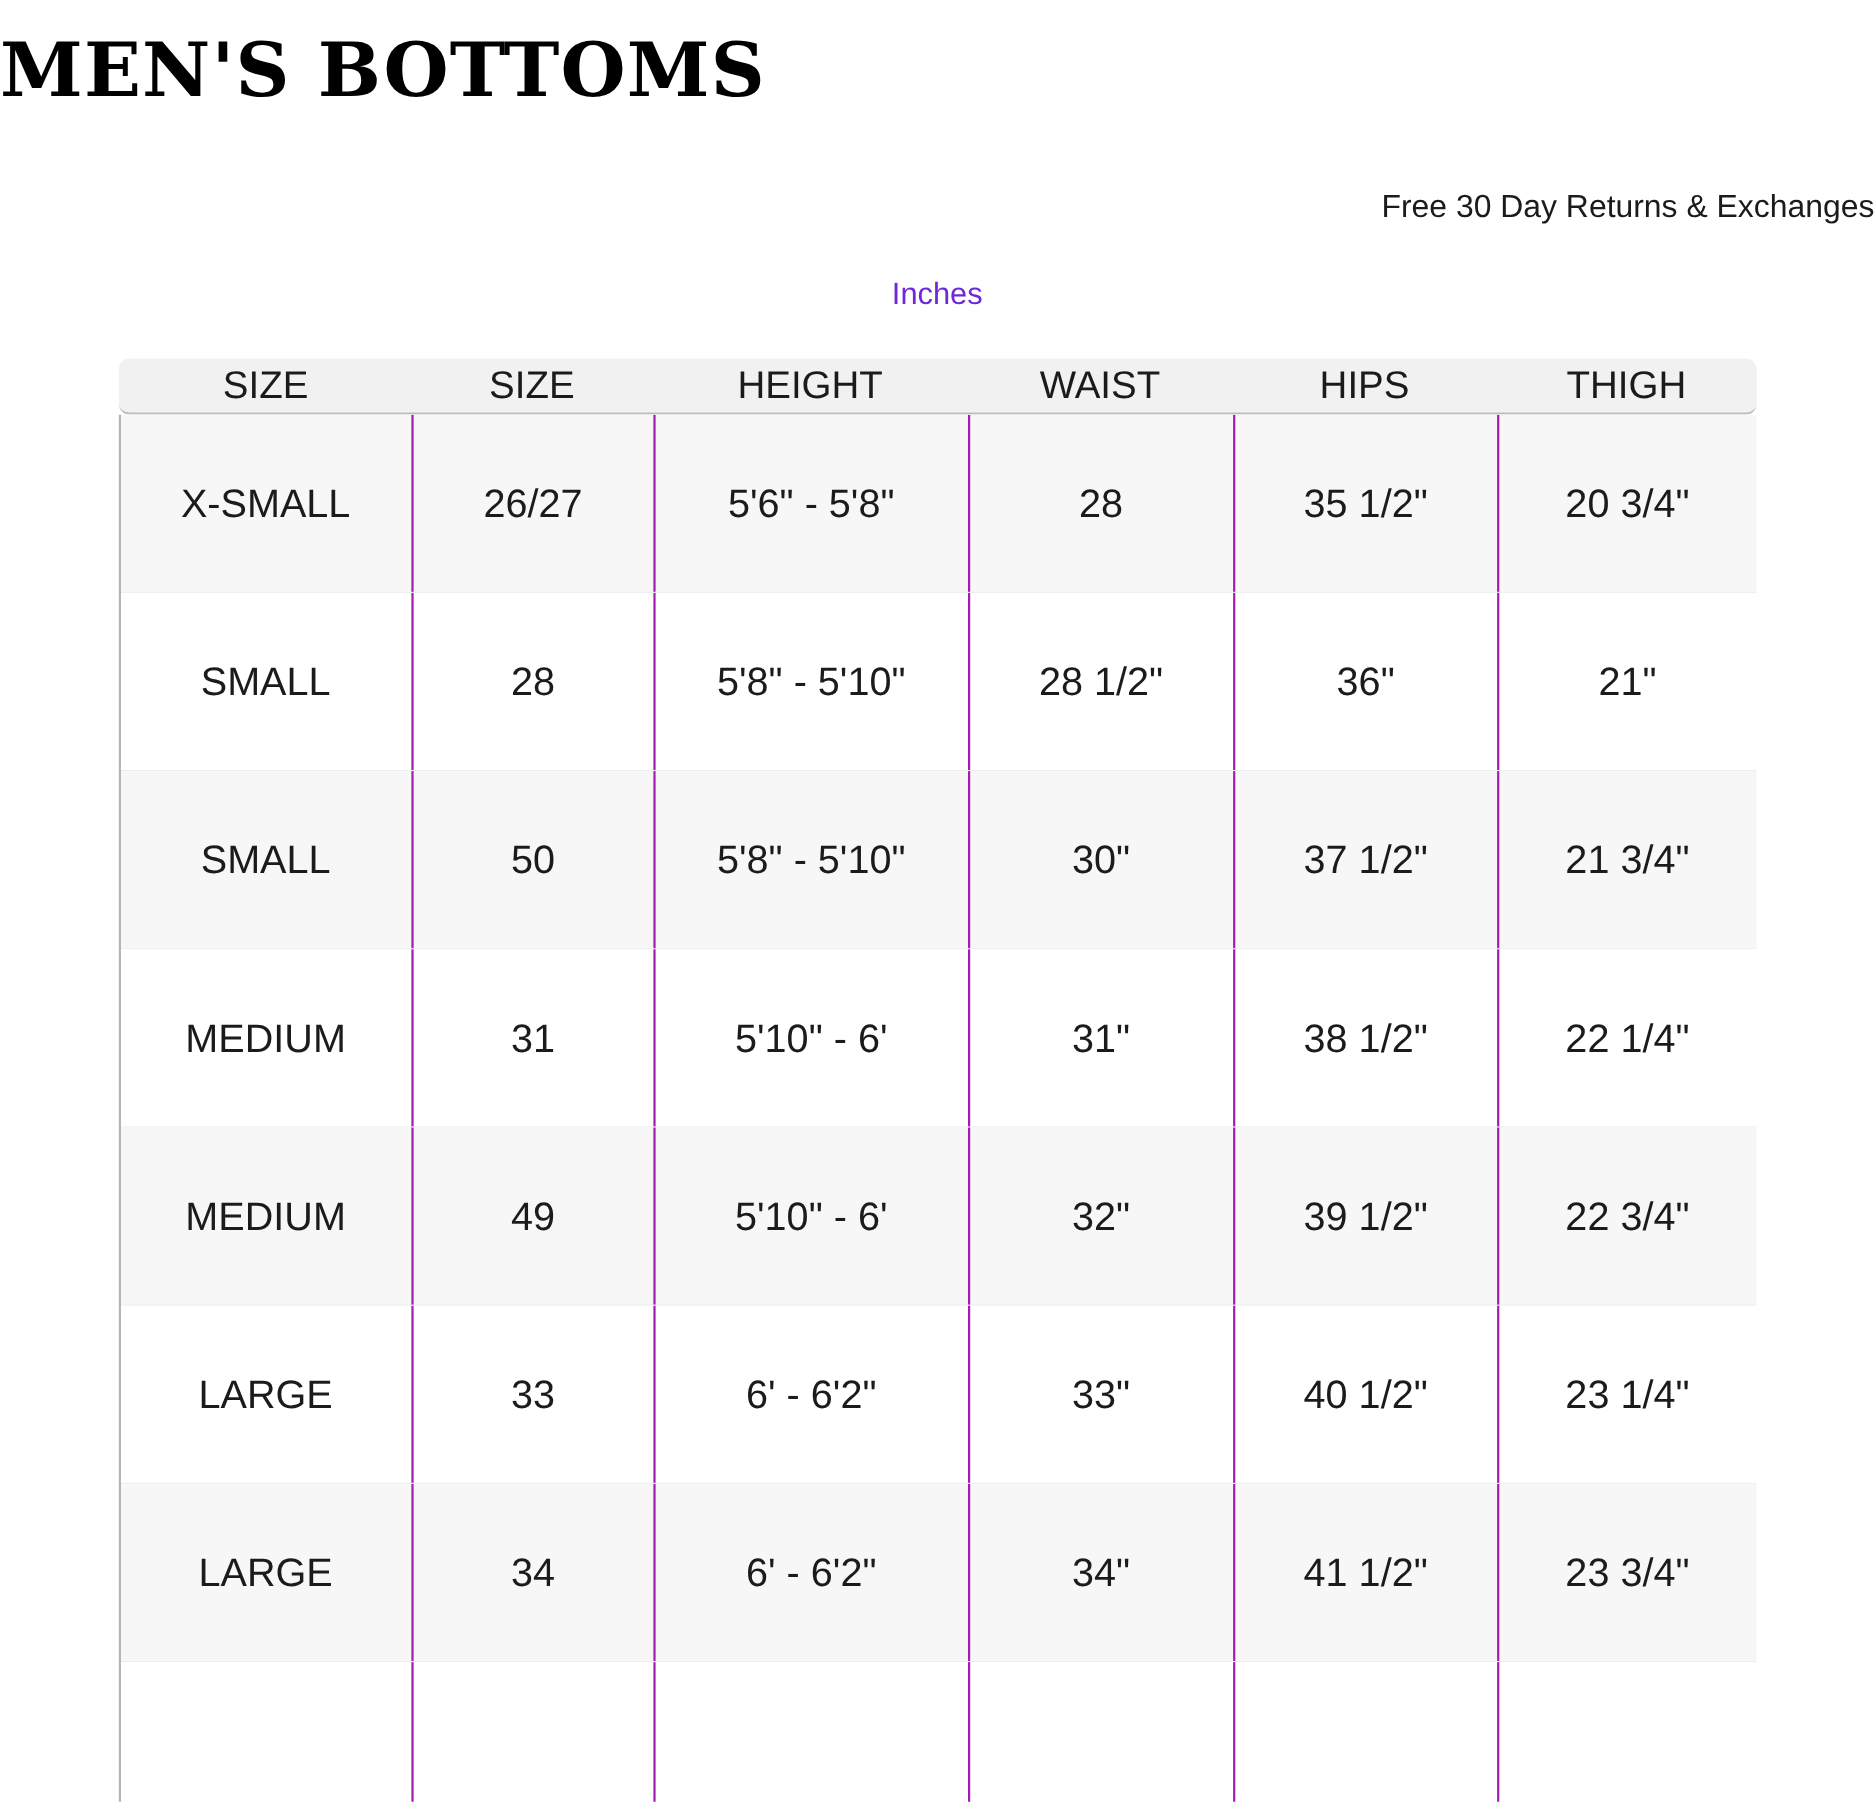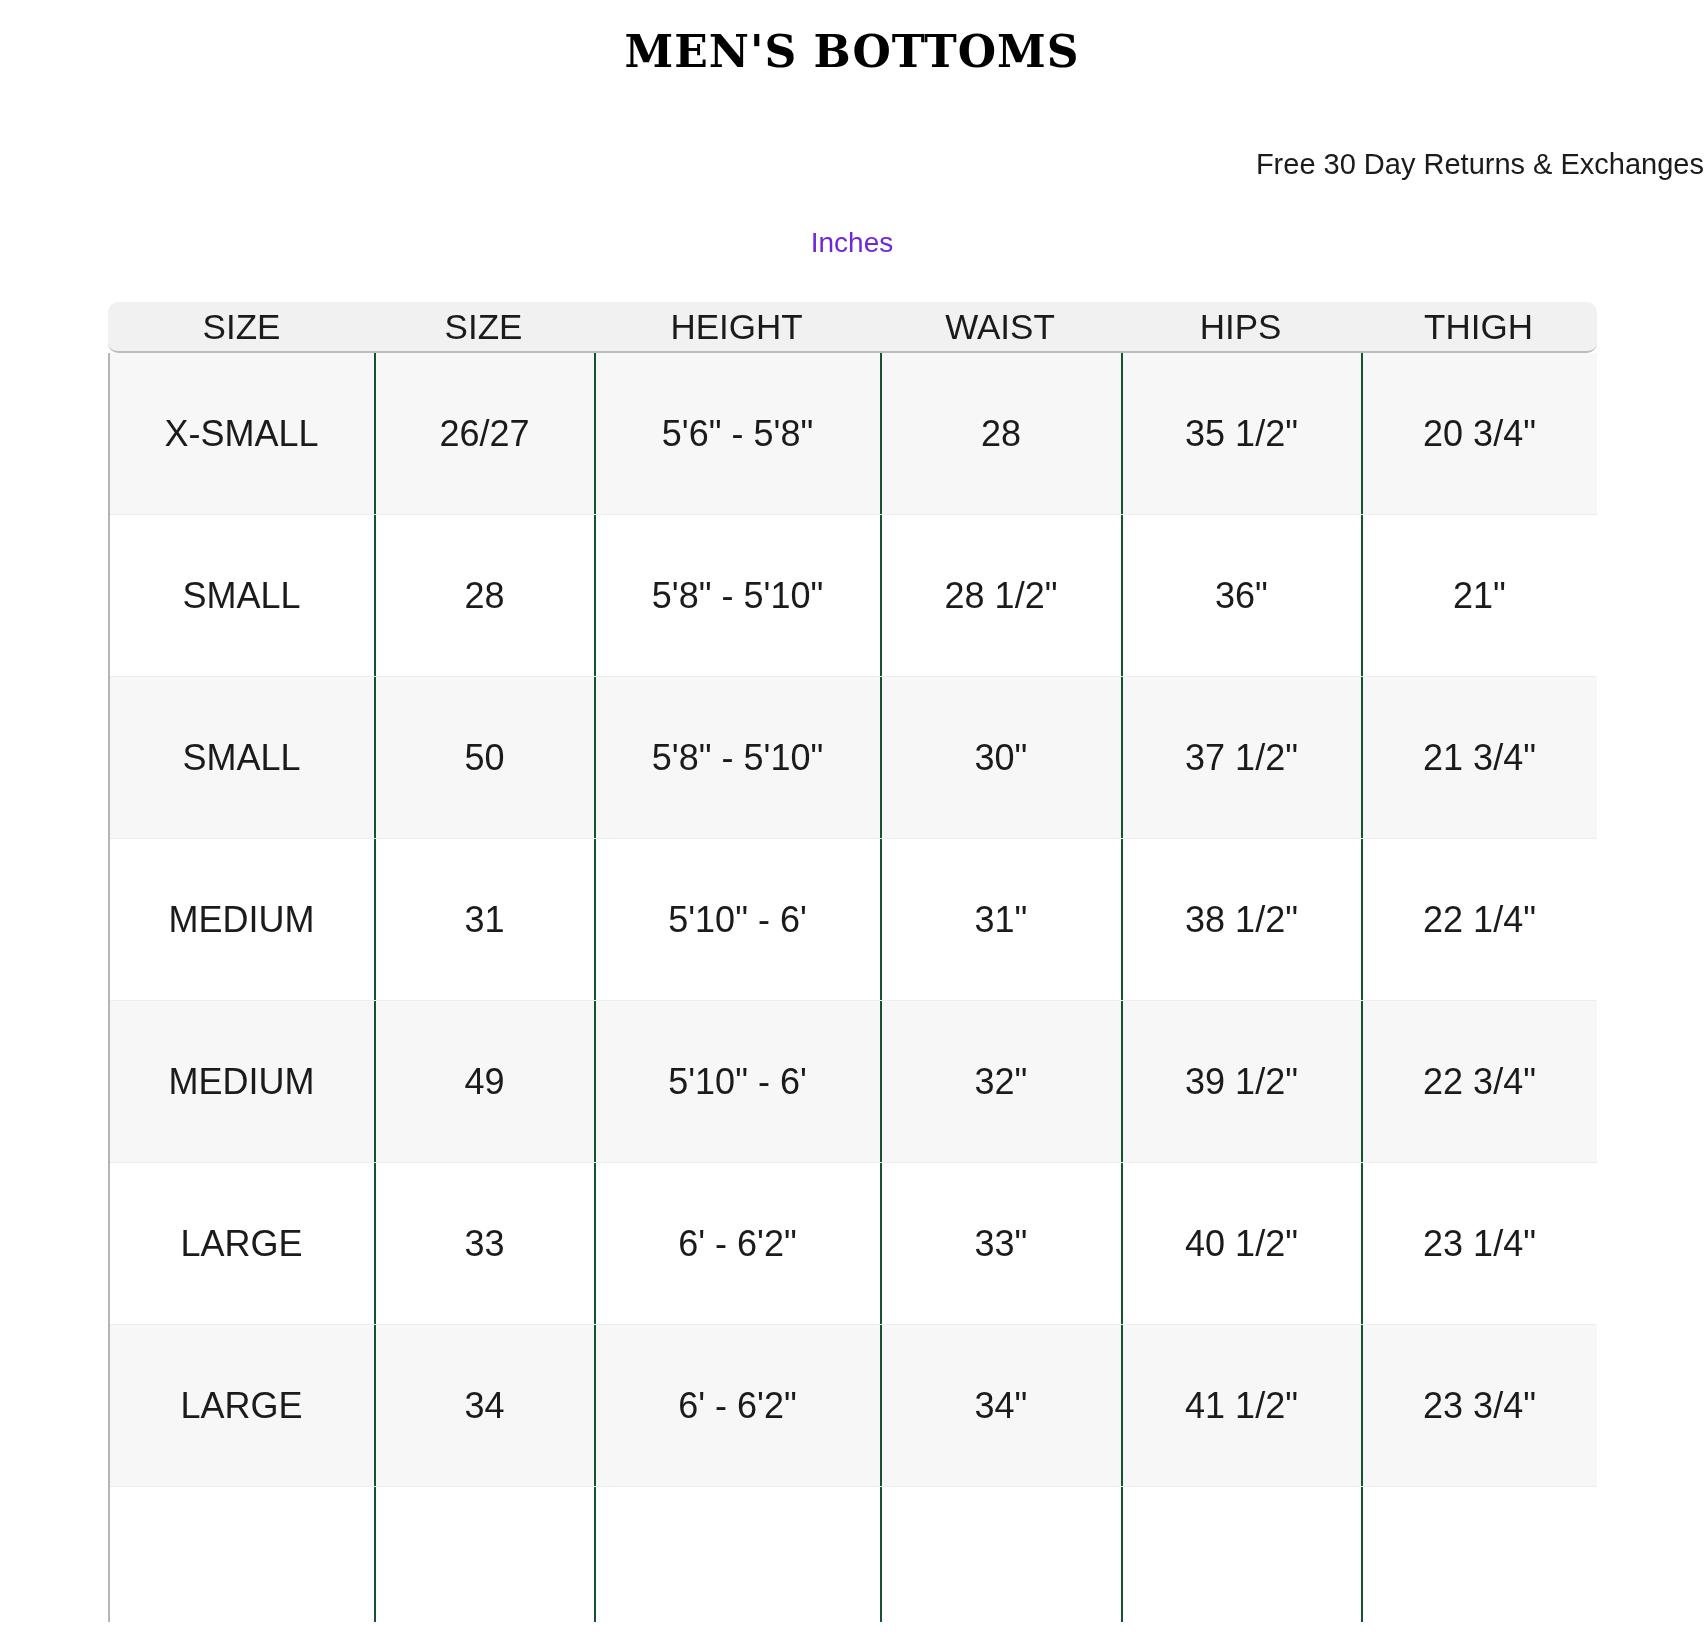--- a/index.html
+++ b/index.html
@@ -9,24 +9,24 @@
   }
   body {
     width: 1704px;
     height: 1638px;
     overflow: hidden;
     font-family: "Liberation Sans", sans-serif;
     color: #1b1b1b;
   }
   .page-title {
     margin: 30px 0 0 0;
-    text-align: center;
+    text-align: left;
     font-family: "DejaVu Serif", serif;
     font-weight: 700;
-    font-size: 44px;
+    font-size: 68px;
     line-height: 1;
     letter-spacing: 1px;
     color: #000000;
   }
   .subtitle {
     margin: 76px 0 0 0;
     text-align: right;
     font-size: 29px;
     line-height: 1;
     color: #1b1b1b;
@@ -65,21 +65,21 @@
     height: 162px;
     background: #ffffff;
     border-bottom: 1px solid #ededed;
     font-size: 36px;
   }
   .table-row.alt { background: #f7f7f7; }
   .cell {
     text-align: center;
     flex: 0 0 auto;
   }
-  .table-body .cell + .cell { border-left: 2px solid #14532d; }
+  .table-body .cell + .cell { border-left: 2px solid #a21caf; }
   .table-body .cell {
     height: 100%;
     display: flex;
     align-items: center;
     justify-content: center;
   }
   .col0 { width: 264px; }
   .col1 { width: 220px; }
   .col2 { width: 286px; }
   .col3 { width: 241px; }

